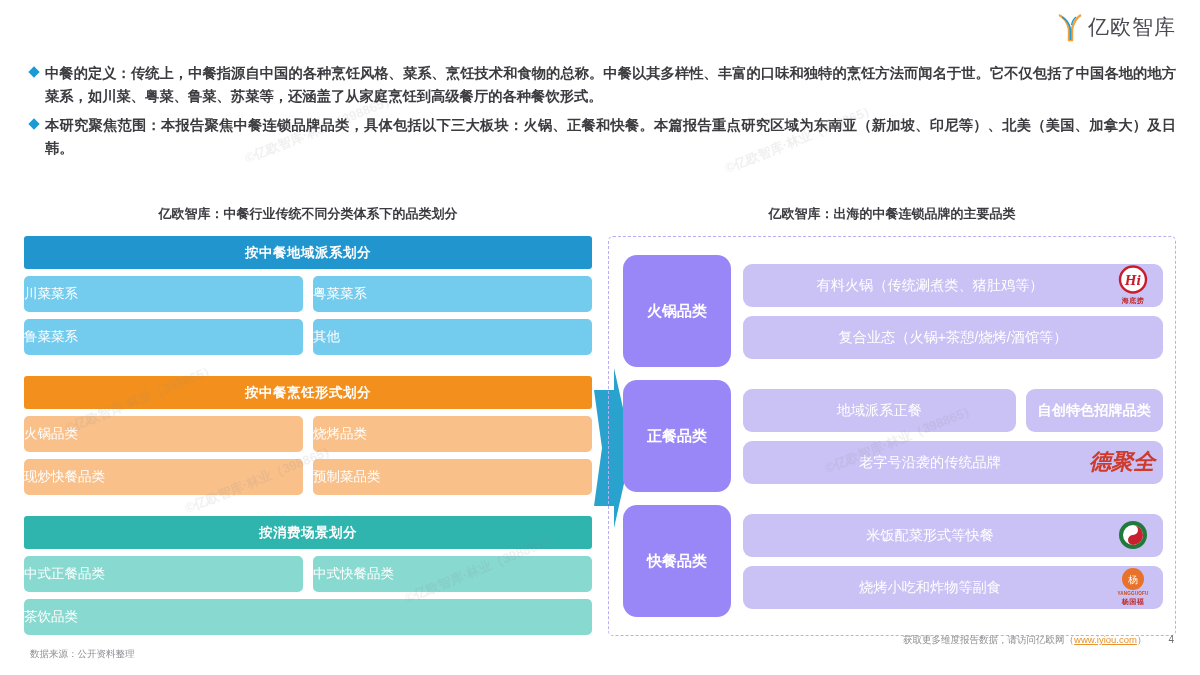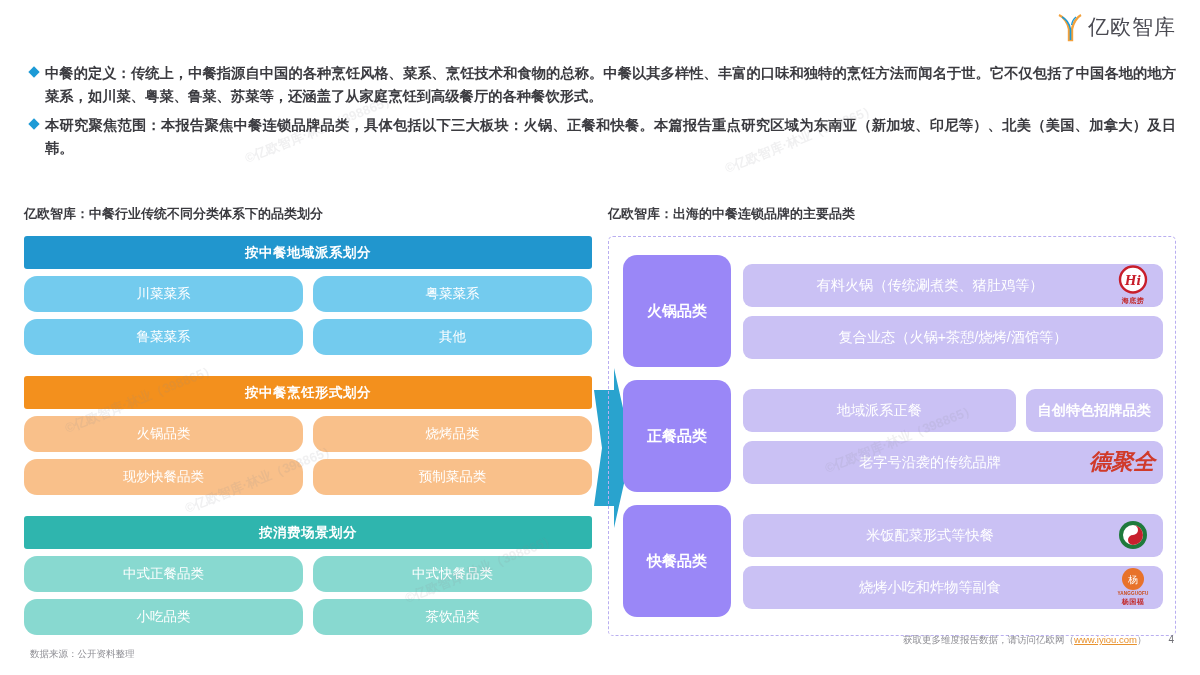--- a/index.html
+++ b/index.html
@@ -33,38 +33,38 @@
     transform: rotate(45deg);
   }
   .bullet-text {
     font-size: 14.3px; line-height: 1.62; color: #3B3B40;
     font-weight: bold; text-align: justify;
   }
 
   
   .caption {
     position: absolute; font-size: 13px; font-weight: bold; color: #3B3B40;
-    text-align: left;
+    text-align: center;
   }
   .caption-left  { left: 24px;  top: 205px; width: 568px; }
   .caption-right { left: 608px; top: 205px; width: 568px; }
 
   
   .left-panel { position: absolute; left: 24px; top: 236px; width: 568px; }
   .grp { margin-bottom: 21px; }
   .grp-header {
     height: 33px; line-height: 33px; text-align: center;
     color: #ffffff; font-size: 13.5px; font-weight: bold;
     border-radius: 3px; letter-spacing: .5px;
   }
   .grp-rows { margin-top: 7px; }
   .grp-row { display: flex; gap: 10px; margin-bottom: 7px; }
   .cell {
-    flex: 1 1 0; height: 36px; line-height: 36px; text-align: center;
-    color: #ffffff; font-size: 13.5px; border-radius: 13px;
+    flex: 1 1 0; height: 36px; line-height: 36px; text-align: left;
+    color: #ffffff; font-size: 13.5px; border-radius: 5px;
   }
 
   
   .arrow { position: absolute; left: 588px; top: 362px; width: 46px; height: 172px; }
 
   
   .right-panel {
     position: absolute; left: 608px; top: 236px;
     width: 568px; height: 400px;
     border: 1.4px dashed #B9AEF0; border-radius: 5px;
@@ -179,21 +179,20 @@
     </div>
 
     <div class="grp">
       <div class="grp-header" style="background: rgb(47, 181, 174);">按消费场景划分</div>
       <div class="grp-rows">
         <div class="grp-row">
           <div class="cell" style="background: rgb(136, 217, 208);">中式正餐品类</div>
           <div class="cell" style="background: rgb(136, 217, 208);">中式快餐品类</div>
         </div>
         <div class="grp-row">
-          <div class="cell" style="background: rgb(136, 217, 208);">小吃品类</div>
           <div class="cell" style="background: rgb(136, 217, 208);">茶饮品类</div>
         </div>
       </div>
     </div>
 
   </div>
 
   <svg class="arrow" viewBox="0 0 46 172">
     <path d="M6 28 L26 28 L26 6 L44 86 L26 166 L26 144 L6 144 L14 86 Z" fill="#29A3CE"></path>
   </svg>

